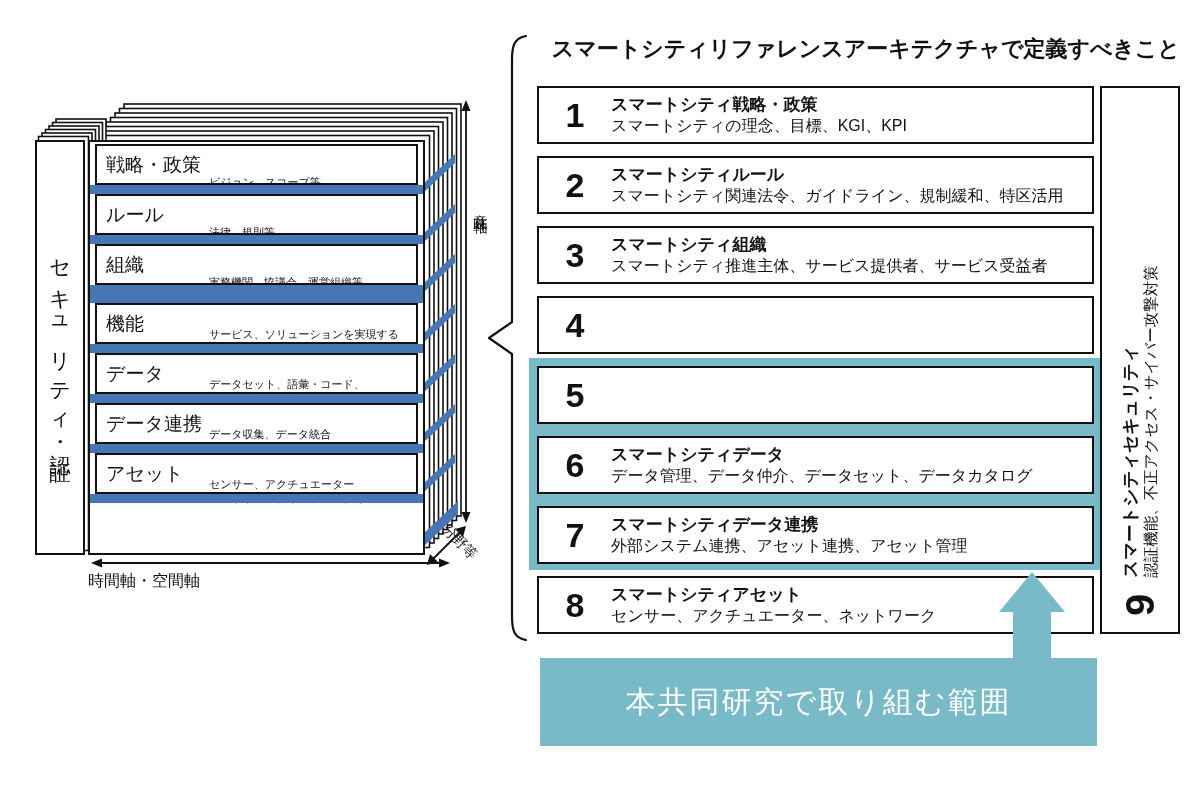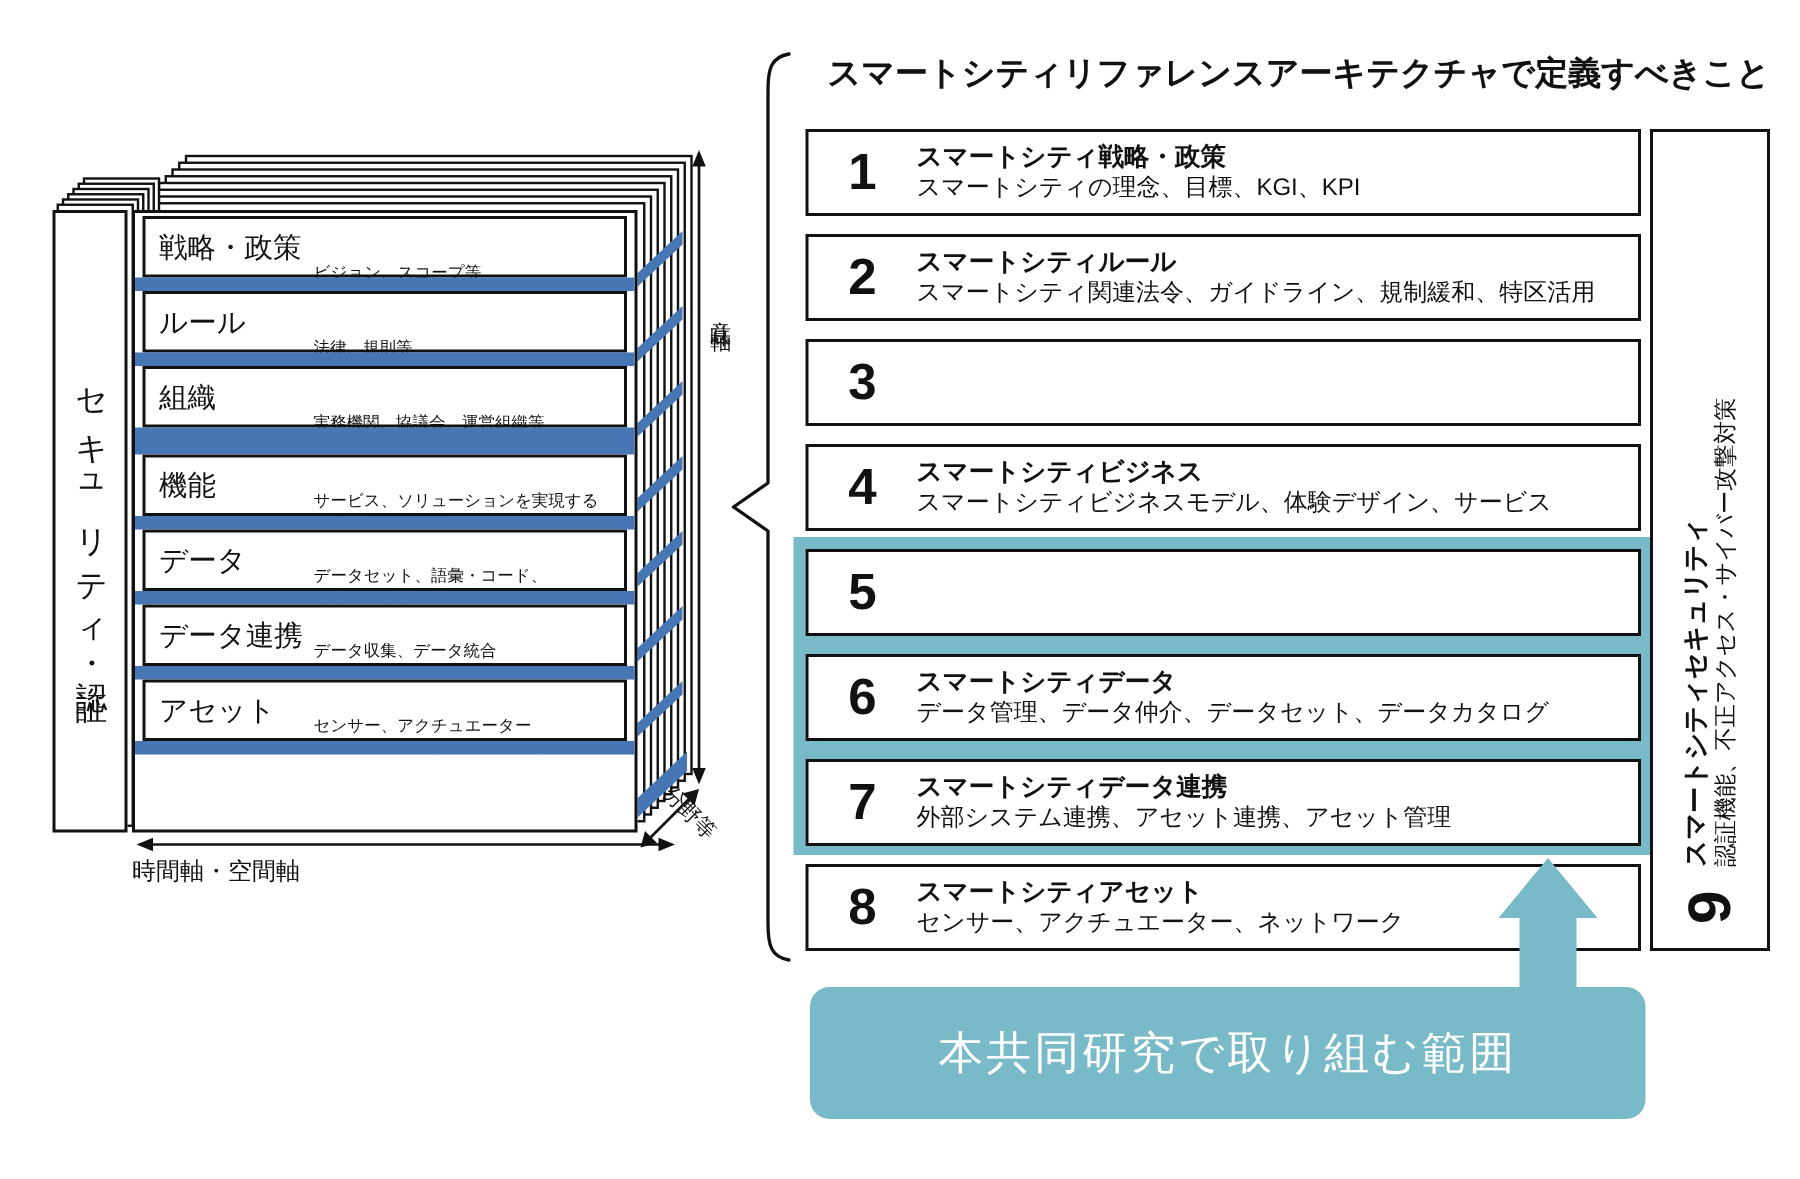--- a/index.html
+++ b/index.html
@@ -77,21 +77,21 @@
     transform: translate(-50%,-50%) rotate(-90deg);
     display: flex; align-items: center; gap: 16px; padding-left: 14px;
   }
   .security-card-number { font-size: 40px; font-weight: bold; flex: none; }
   .security-card-title { font-size: 17.5px; font-weight: bold; line-height: 1.3; }
   .security-card-subtitle { font-size: 15.5px; line-height: 1.3; }
 
   .focus-banner {
     position: absolute; left: 540px; top: 658px; width: 557px; height: 88px;
     background: var(--teal); z-index: 2;
-    display: flex; align-items: center; justify-content: center; border-radius: 13px;
+    display: flex; align-items: center; justify-content: center;
   }
   .focus-banner span { color: #fff; font-size: 30px; letter-spacing: 2px; }
 
   :root { --blue: #4676b4; --teal: #78bac8; }
 </style>
 </head>
 <body>
 
 <div id="page">
 
@@ -191,27 +191,27 @@
     </div>
     <div class="item-card">
       <div class="item-number">2</div>
       <div class="item-text">
         <div class="item-title">スマートシティルール</div>
         <div class="item-subtitle">スマートシティ関連法令、ガイドライン、規制緩和、特区活用</div>
       </div>
     </div>
     <div class="item-card">
       <div class="item-number">3</div>
+      <div class="item-text">
+        <div class="item-title">スマートシティ組織</div>
+        <div class="item-subtitle">スマートシティ推進主体、サービス提供者、サービス受益者</div>
+      </div>
     </div>
     <div class="item-card">
       <div class="item-number">4</div>
-      <div class="item-text">
-        <div class="item-title">スマートシティビジネス</div>
-        <div class="item-subtitle">スマートシティビジネスモデル、体験デザイン、サービス</div>
-      </div>
     </div>
     <div class="item-card">
       <div class="item-number">5</div>
     </div>
     <div class="item-card">
       <div class="item-number">6</div>
       <div class="item-text">
         <div class="item-title">スマートシティデータ</div>
         <div class="item-subtitle">データ管理、データ仲介、データセット、データカタログ</div>
       </div>

